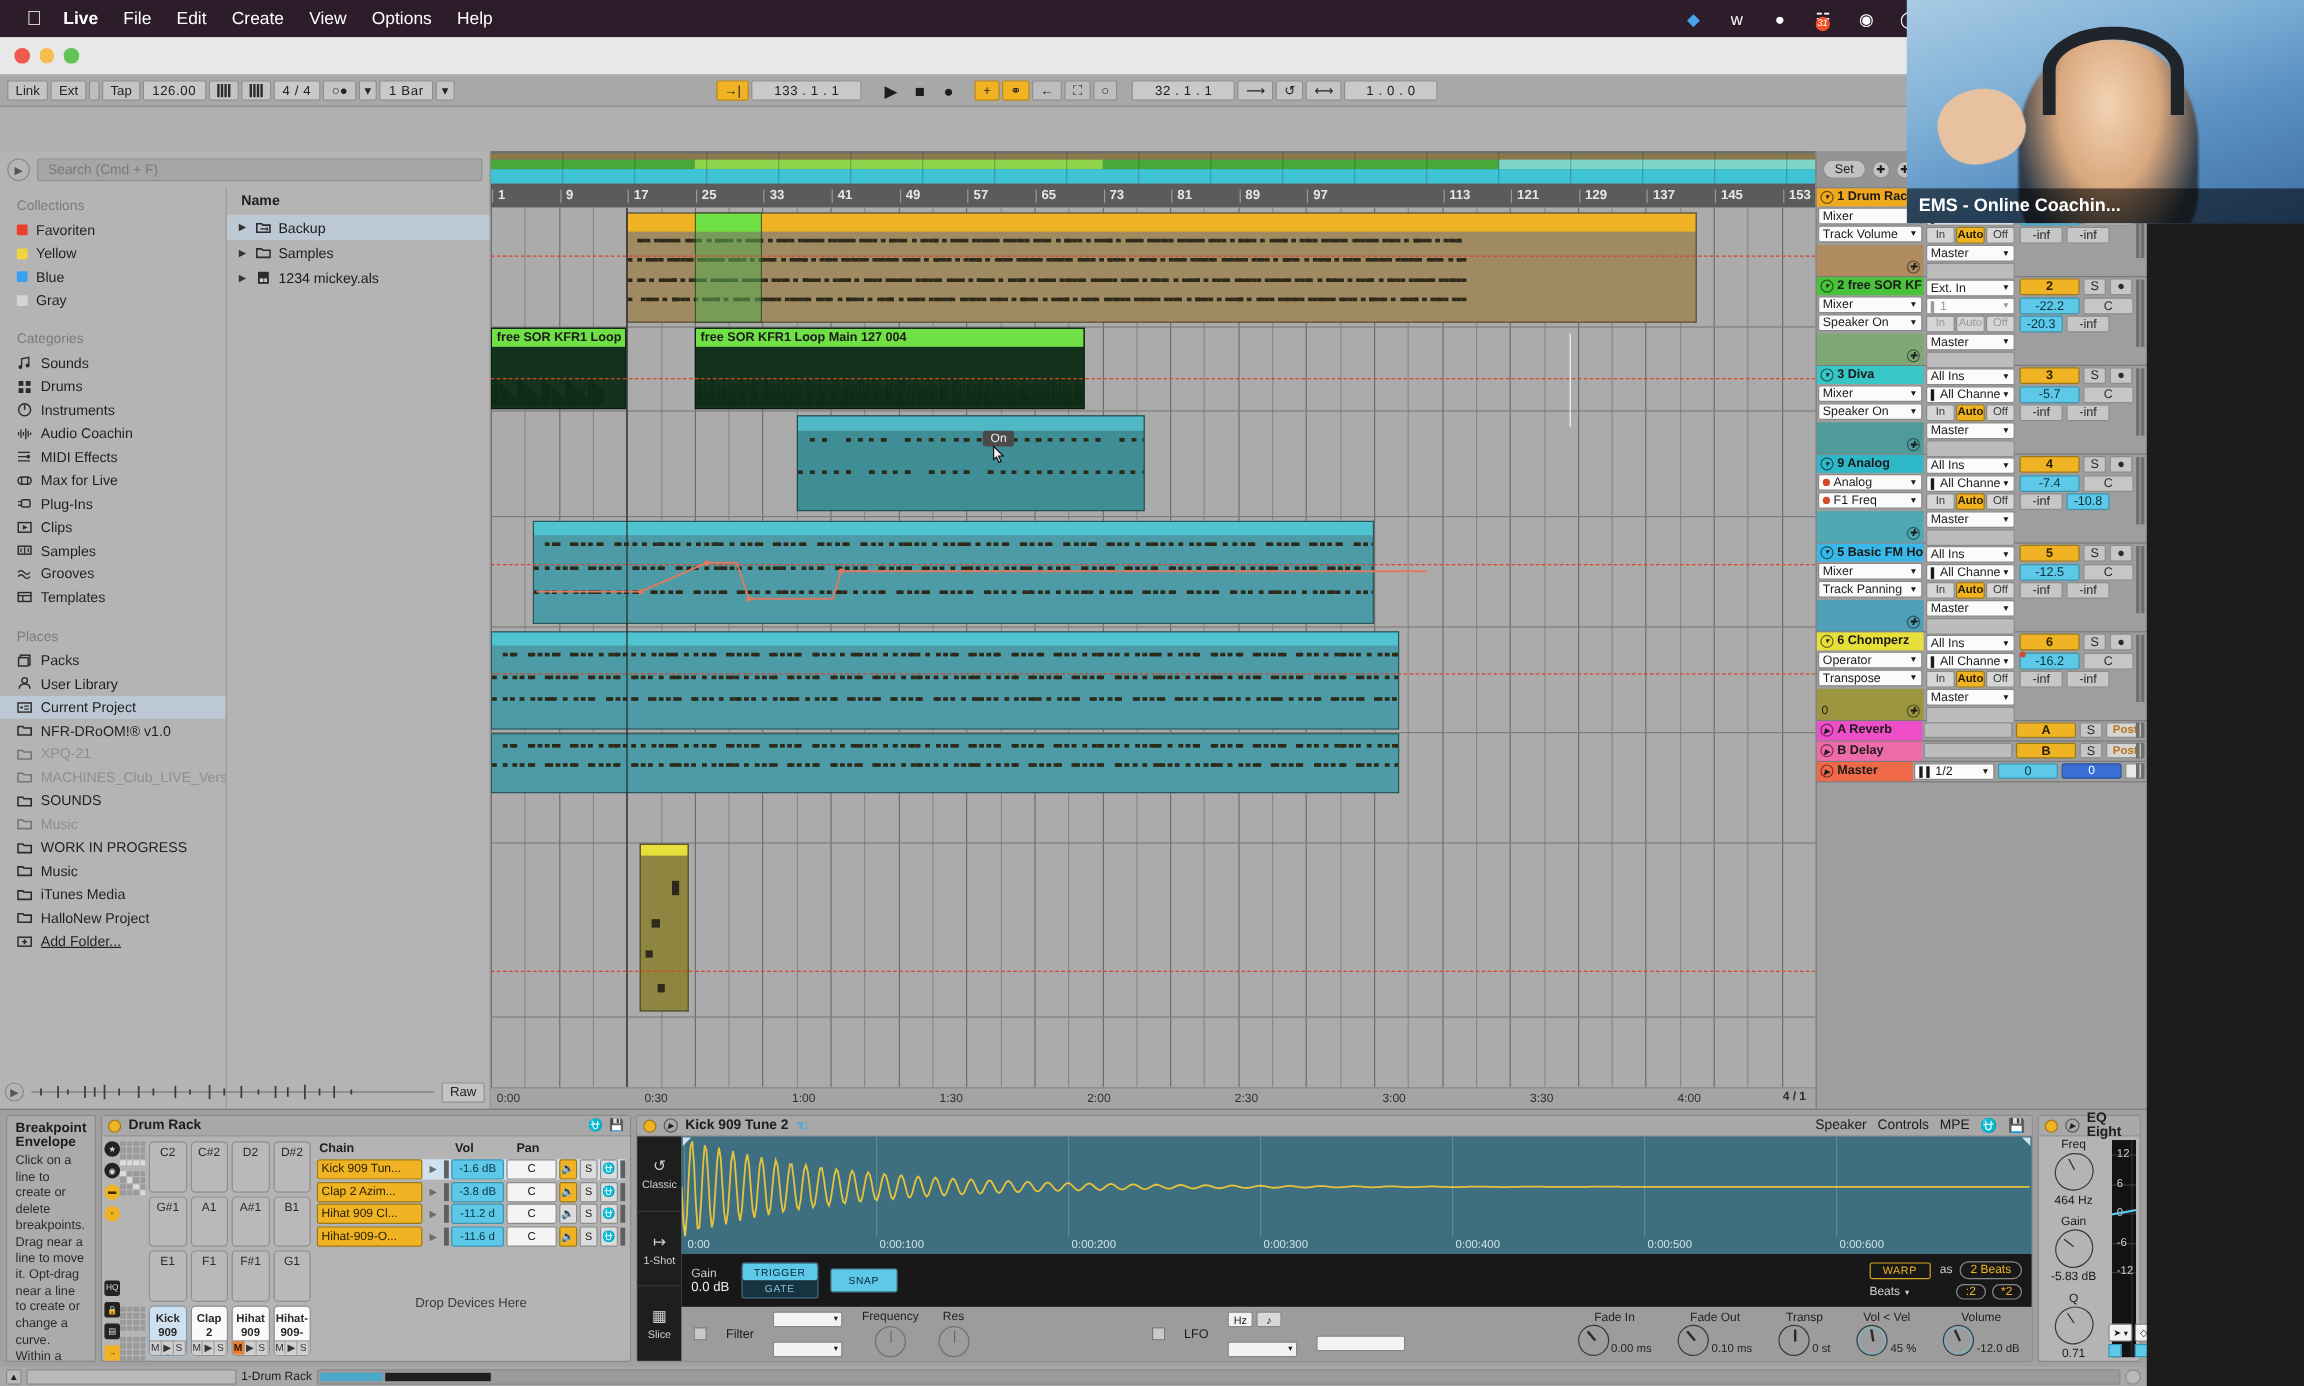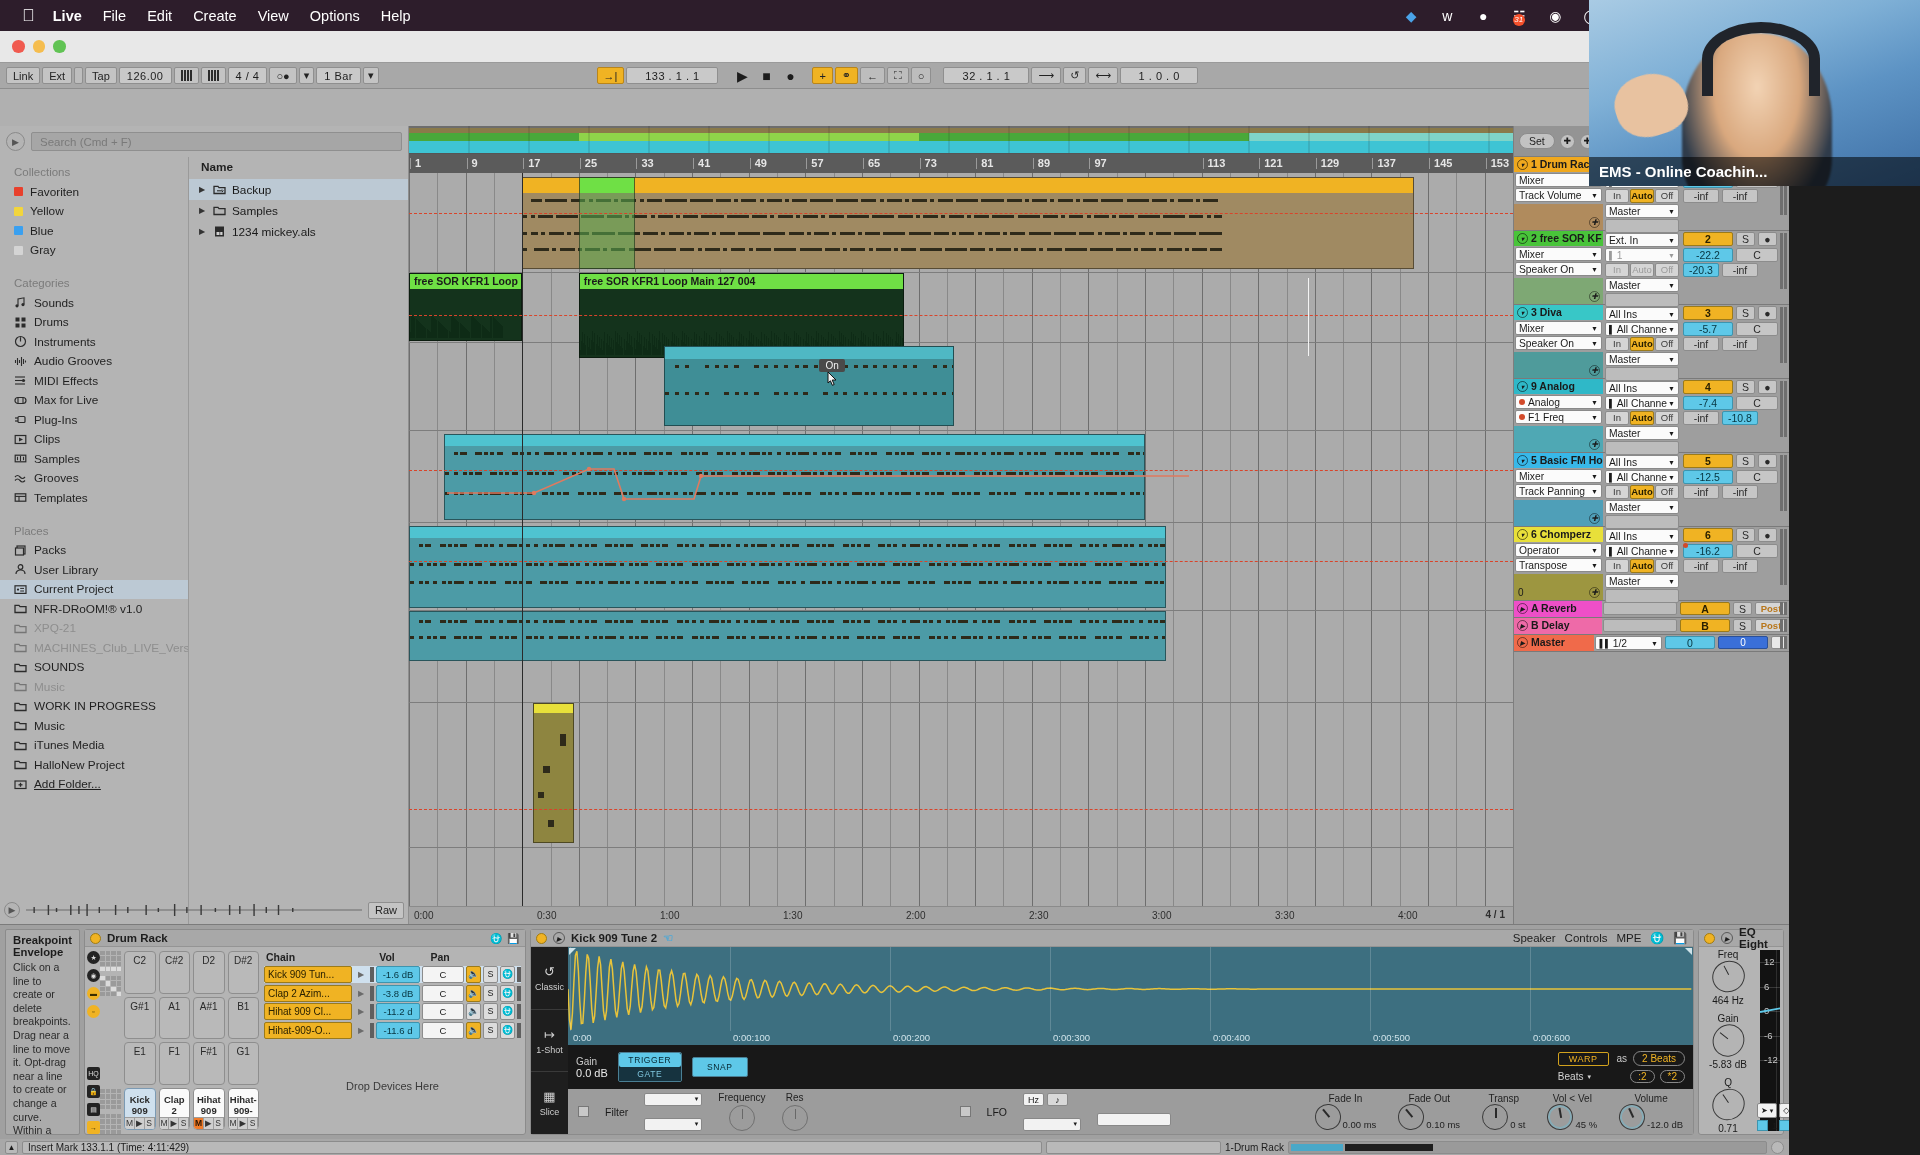--- a/index.html
+++ b/index.html
@@ -413,21 +413,21 @@
                     <g stroke="#2b2b2b" stroke-width="1.1">
                       <line x1="1.5" y1="5" x2="1.5" y2="8"></line>
                       <line x1="3.5" y1="3" x2="3.5" y2="10"></line>
                       <line x1="5.5" y1="5" x2="5.5" y2="8"></line>
                       <line x1="7.5" y1="2" x2="7.5" y2="11"></line>
                       <line x1="9.5" y1="4" x2="9.5" y2="9"></line>
                       <line x1="11.5" y1="5.5" x2="11.5" y2="7.5"></line>
                     </g>
                   </svg>
                 </span>
-                <span>Audio Grooves</span>
+                <span>Audio Coachin</span>
               </div>
               <div class="bitem">
                 <span class="bicon">
                   <svg width="13" height="13" viewBox="0 0 13 13">
                     <g stroke="#2b2b2b" stroke-width="1.1">
                       <line x1="1" y1="3" x2="11" y2="3"></line>
                       <line x1="1" y1="6.5" x2="8" y2="6.5"></line>
                       <line x1="1" y1="10" x2="11" y2="10"></line>
                     </g>
                     <circle cx="9.5" cy="6.5" r="1.6" fill="#2b2b2b"></circle>
@@ -1506,21 +1506,21 @@
                   <i class="wfbar" style="left:84.7px;height:19px;bottom:2px;"></i>
                   <i class="wfbar" style="left:85.80000000000001px;height:18px;bottom:2px;"></i>
                   <i class="wfbar" style="left:86.9px;height:17px;bottom:2px;"></i>
                   <i class="wfbar" style="left:88px;height:16px;bottom:2px;"></i>
                   <i class="wfbar" style="left:89.10000000000001px;height:15px;bottom:2px;"></i>
                   <i class="wfbar" style="left:90.2px;height:14px;bottom:2px;"></i>
                   <i class="wfbar" style="left:91.30000000000001px;height:13px;bottom:2px;"></i>
                   <i class="wfbar" style="left:92.4px;height:12px;bottom:2px;"></i>
                 </div>
               </div>
-              <div class="clip" style="left:169.84615384615384px;top:0;width:325.53846153846155px;height:85px;background:#14331c;">
+              <div class="clip" style="left:169.84615384615384px;top:0;width:325.53846153846155px;height:68px;background:#14331c;">
                 <div class="cliphdr" style="background:#6fe045;">free SOR KFR1 Loop Main 127 004</div>
                 <div style="position:absolute;left:0;right:0;top:15px;bottom:0;">
                   <i class="wfbar" style="left:0px;height:5px;bottom:2px;"></i>
                   <i class="wfbar" style="left:1.12px;height:14px;bottom:2px;"></i>
                   <i class="wfbar" style="left:2.24px;height:23px;bottom:2px;"></i>
                   <i class="wfbar" style="left:3.3600000000000003px;height:12px;bottom:2px;"></i>
                   <i class="wfbar" style="left:4.48px;height:21px;bottom:2px;"></i>
                   <i class="wfbar" style="left:5.6000000000000005px;height:10px;bottom:2px;"></i>
                   <i class="wfbar" style="left:6.720000000000001px;height:19px;bottom:2px;"></i>
                   <i class="wfbar" style="left:7.840000000000001px;height:8px;bottom:2px;"></i>
@@ -3735,21 +3735,20 @@
               <i></i>
               <span>4</span>
             </div>
           </div>
         </div>
     </div>
   </div>
 
   <div id="statusbar">
     <span style="width:13px;height:13px;border:1px solid #8c8c8c;border-radius:2px;background:#b9b9b9;display:flex;align-items:center;justify-content:center;font-size:8px;">▲</span>
-    <div id="stxt">Insert Mark 133.1.1 (Time: 4:11:429)</div>
     <div id="stxt2"></div>
     <span id="devsel">1-Drum Rack</span>
     <div style="flex:1;height:13px;background:#9a9a9a;border:1px solid #8c8c8c;border-radius:2px;position:relative;overflow:hidden;">
       <i style="position:absolute;left:2px;top:2px;width:52px;height:7px;background:#4aa8c8;display:block;"></i>
       <i style="position:absolute;left:56px;top:2px;width:88px;height:7px;background:#1e1e1e;display:block;"></i>
     </div>
     <span style="width:13px;height:13px;border-radius:50%;background:#b9b9b9;border:1px solid #8c8c8c;"></span>
   </div>
 
 </div>

